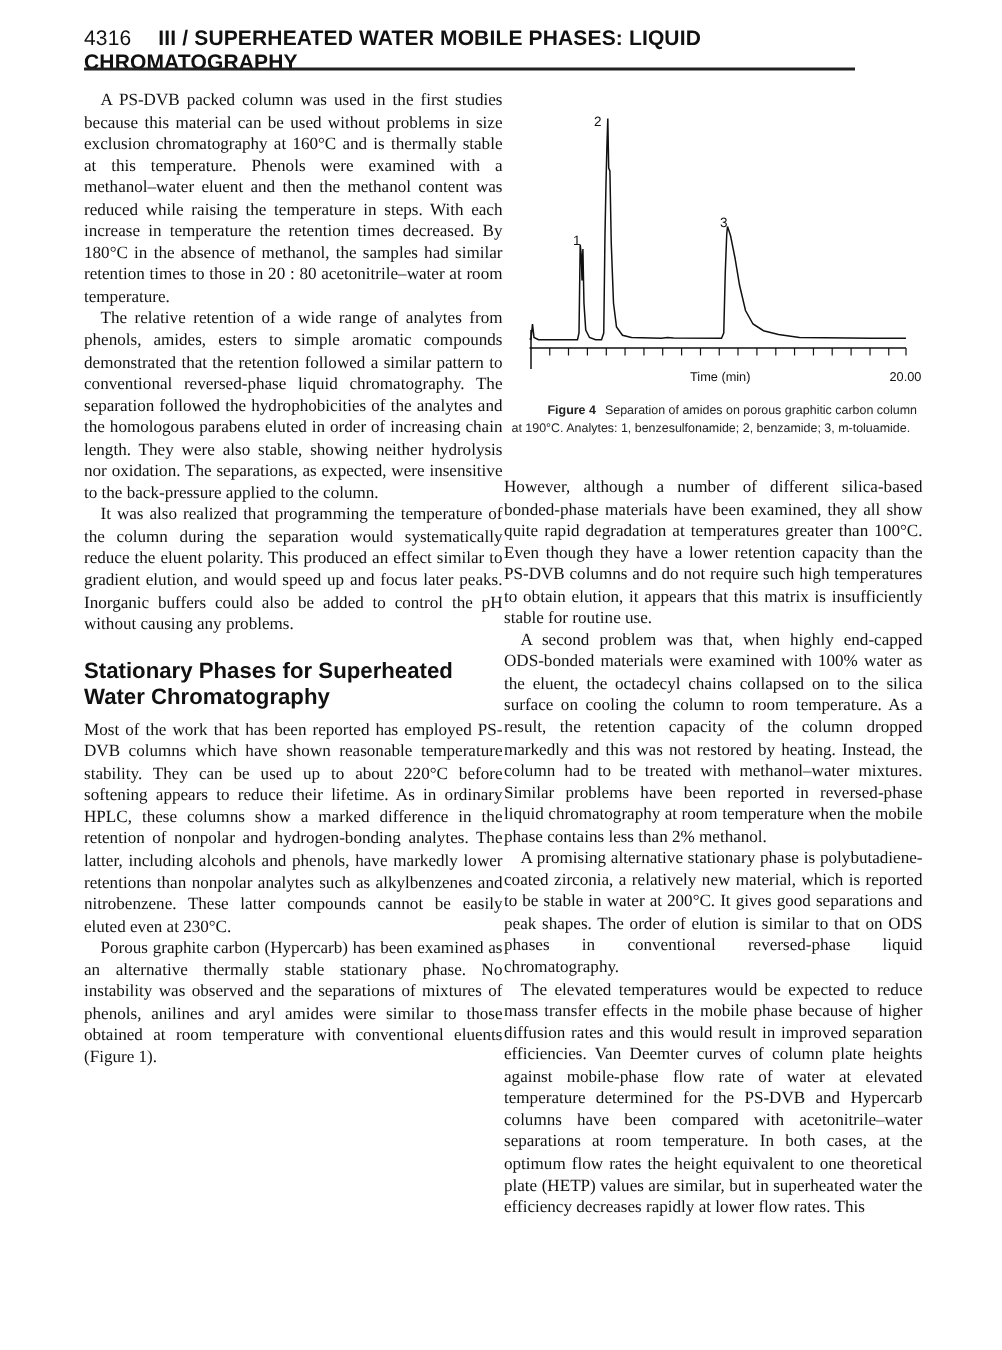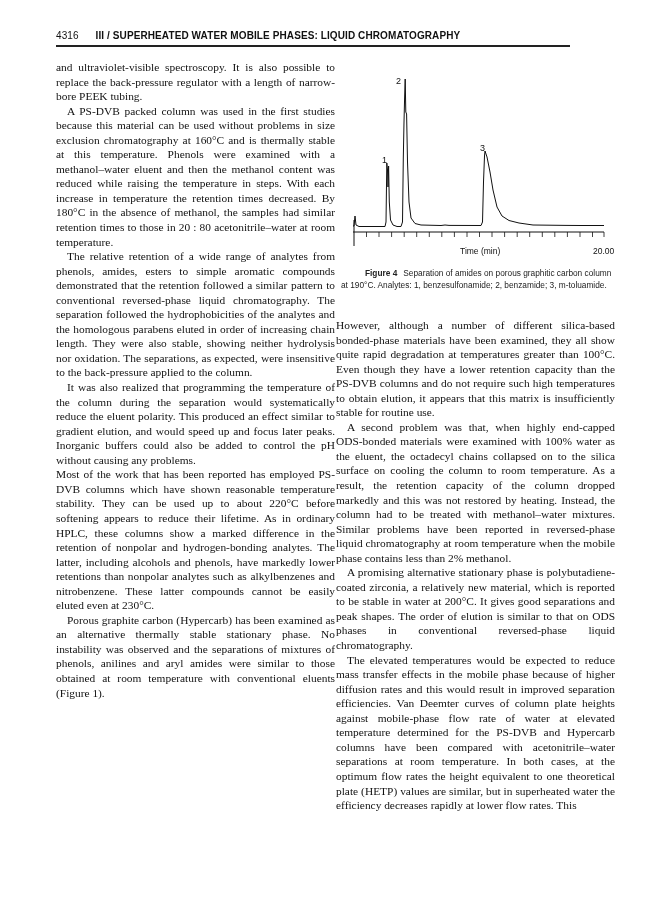--- a/index.html
+++ b/index.html
@@ -1,19 +1,19 @@
 <!DOCTYPE html>
 <html><head>
 <meta charset="utf-8">
 <style>
   html, body { margin: 0; padding: 0; background: #ffffff; }
   body { width: 668px; height: 900px; position: relative; overflow: hidden; color: #111; }
   .header {
-    position: absolute; left: 56px; top: 30px; width: 514px;
-    font-family: "Liberation Sans", sans-serif; font-size: 10px; font-weight: bold;
+    position: absolute; left: 56px; top: 17px; width: 514px;
+    font-family: "Liberation Sans", sans-serif; font-size: 14px; font-weight: bold;
     letter-spacing: 0.1px;
   }
   .header .pg { font-weight: normal; margin-right: 14px; }
   .rule { position: absolute; left: 56px; top: 45px; width: 514px; height: 1.5px; background: #222; }
   .col {
     position: absolute; top: 60px; width: 279px;
     font-family: "Liberation Serif", serif; font-size: 11.4px; line-height: 14.55px;
     text-align: justify; hyphens: manual;
   }
   .col.left { left: 56px; }
@@ -37,24 +37,24 @@
 </head>
 <body>
 
 <div class="header">
   <span class="pg">4316</span>
   <span>III / SUPERHEATED WATER MOBILE PHASES: LIQUID CHROMATOGRAPHY</span>
 </div>
 <div class="rule"></div>
 
 <div class="col left">
-  <p class="first">and ultraviolet-visible spectroscopy. It is also possible to replace the back-pressure regulator with a length of narrow-bore PEEK tubing.</p>
   <p>A PS-DVB packed column was used in the first studies because this material can be used without problems in size exclusion chromatography at 160°C and is thermally stable at this temperature. Phenols were examined with a methanol–water eluent and then the methanol content was reduced while raising the temperature in steps. With each increase in tem­perature the retention times decreased. By 180°C in the absence of methanol, the samples had similar retention times to those in 20 : 80 acetonitrile–water at room temperature.</p>
   <p>The relative retention of a wide range of analytes from phenols, amides, esters to simple aromatic com­pounds demonstrated that the retention followed a similar pattern to conventional reversed-phase liquid chromatography. The separation followed the hydrophobicities of the analytes and the homologous parabens eluted in order of increasing chain length. They were also stable, showing neither hydrolysis nor oxidation. The separations, as expected, were insensi­tive to the back-pressure applied to the column.</p>
   <p>It was also realized that programming the temper­ature of the column during the separation would systematically reduce the eluent polarity. This pro­duced an effect similar to gradient elution, and would speed up and focus later peaks. Inorganic buffers could also be added to control the pH without caus­ing any problems.</p>
+  <h2>Stationary Phases for Superheated Water Chromatography</h2>
   <p class="first">Most of the work that has been reported has em­ployed PS-DVB columns which have shown reason­able temperature stability. They can be used up to about 220°C before softening appears to reduce their lifetime. As in ordinary HPLC, these columns show a marked difference in the retention of nonpolar and hydrogen-bonding analytes. The latter, including al­cohols and phenols, have markedly lower retentions than nonpolar analytes such as alkylbenzenes and nitrobenzene. These latter compounds cannot be eas­ily eluted even at 230°C.</p>
   <p>Porous graphite carbon (Hypercarb) has been examined as an alternative thermally stable station­ary phase. No instability was observed and the separ­ations of mixtures of phenols, anilines and aryl amides were similar to those obtained at room tem­perature with conventional eluents (Figure 1).</p>
 </div>
 
 <div class="figure">
   <svg width="290" height="196" viewBox="0 0 290 196">
 
     <g fill="none" stroke="#111" stroke-width="1">
 
       <line x1="12" y1="170" x2="263" y2="170"></line>

